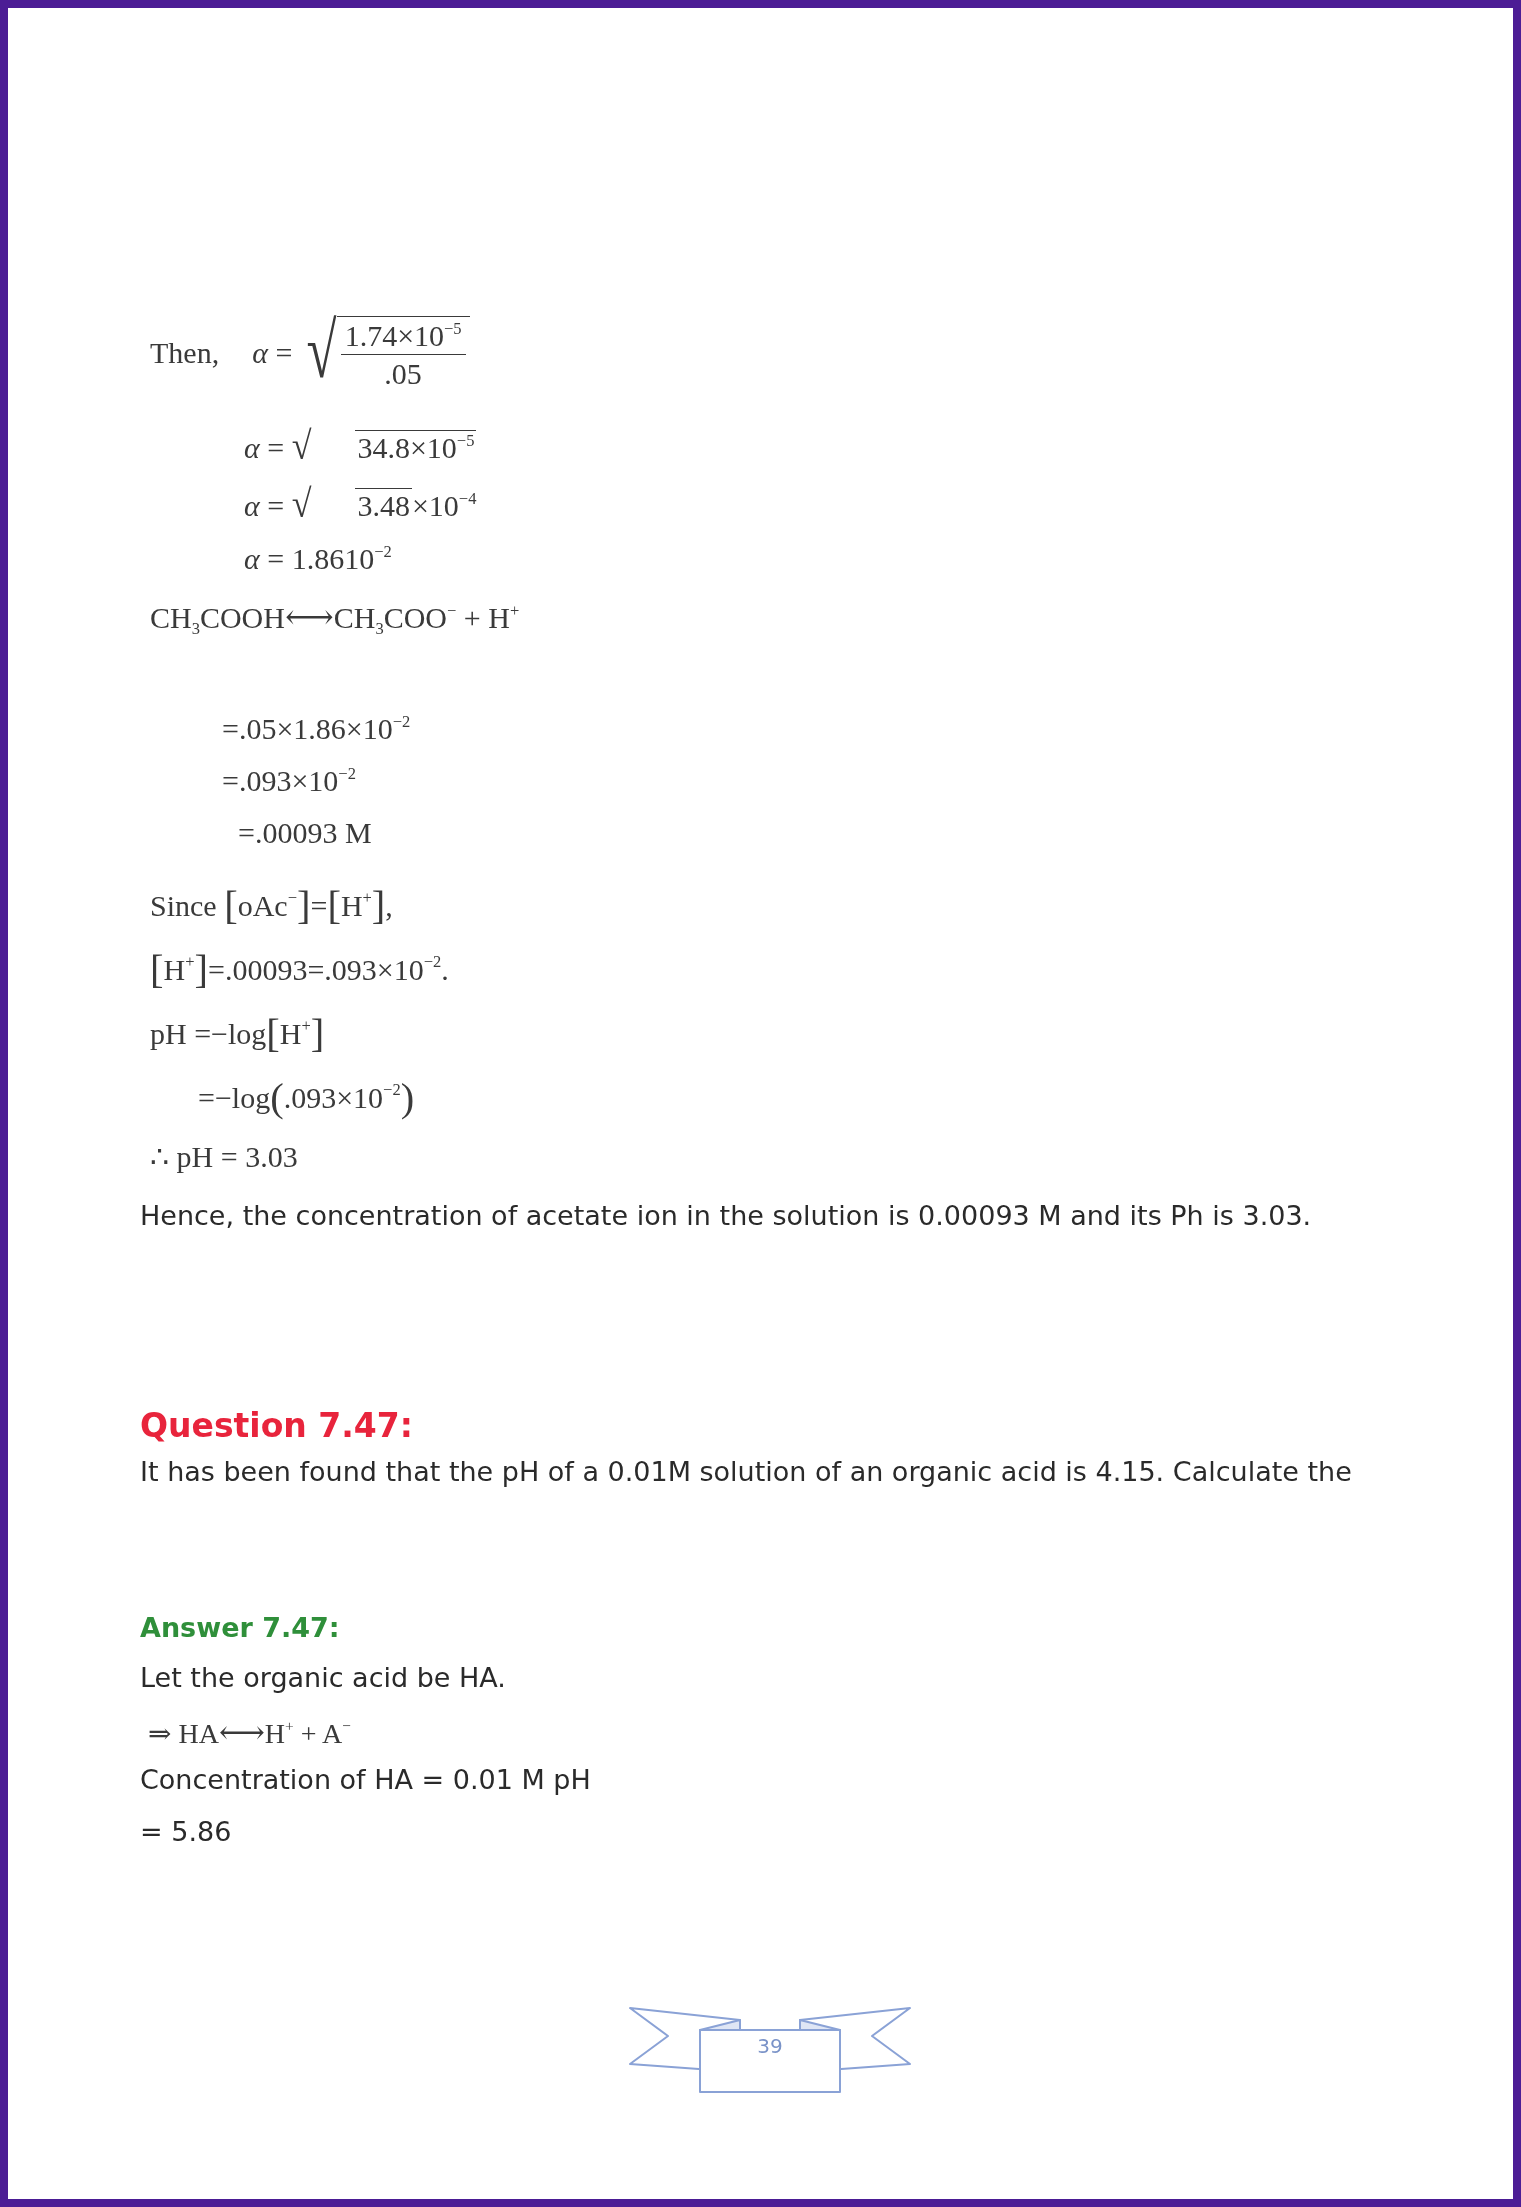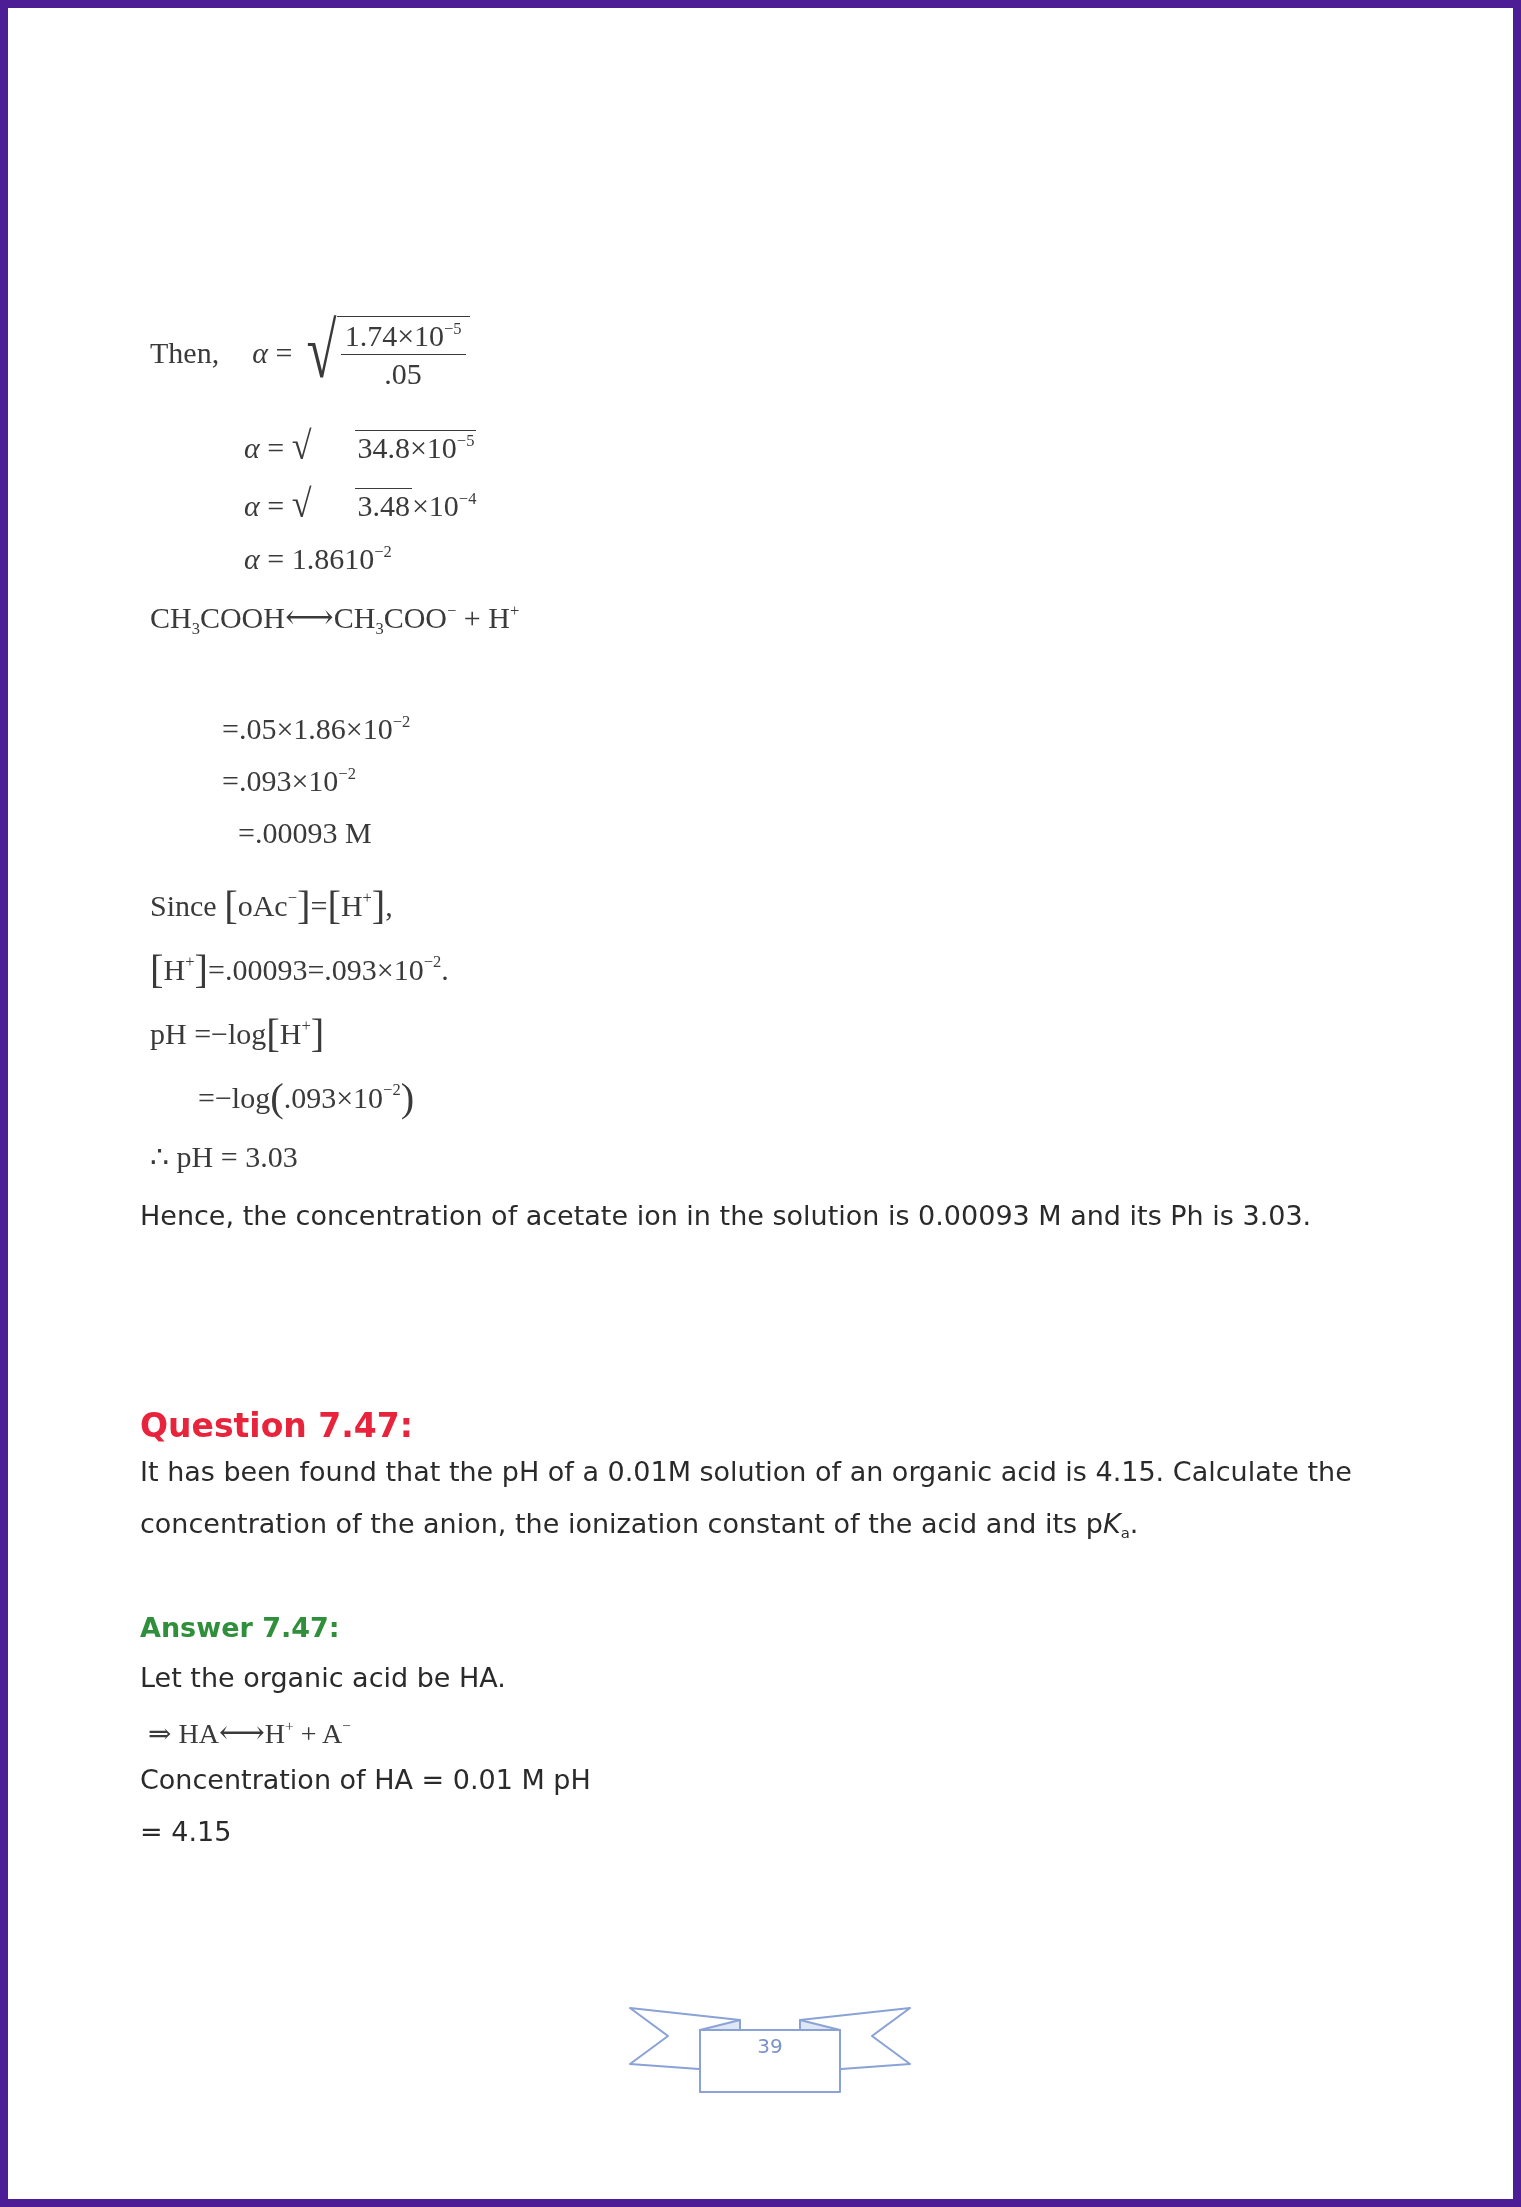--- a/index.html
+++ b/index.html
@@ -119,34 +119,31 @@
 
   <div class="serif" style="left:142px; top:1134px;">
     <span>∴</span> <span>pH = 3.03</span>
   </div>
 
   <div class="sans" style="left:132px; top:1194px;">Hence, the concentration of acetate ion in the solution is 0.00093 M and its Ph is 3.03.</div>
 
   <div class="heading-q" style="left:132px; top:1398px;">Question 7.47:</div>
 
   <div class="sans" style="left:132px; top:1450px;">It has been found that the pH of a 0.01M solution of an organic acid is 4.15. Calculate the</div>
-  <div class="sans" style="left:132px; top:1502px;">
-    <span>concentration of the anion, the ionization constant of the acid and its p</span><i>K</i><sub>a</sub><span>.</span>
-  </div>
 
   <div class="heading-a" style="left:132px; top:1604px;">Answer 7.47:</div>
 
   <div class="sans" style="left:132px; top:1656px;">Let the organic acid be HA.</div>
 
   <div class="serif" style="left:140px; top:1708px; font-size:28px;">
     <span>⇒</span> <span>HA</span><span style="font-size:32px;">⟷</span><span>H</span><sup>+</sup> <span>+</span> <span>A</span><sup>−</sup>
   </div>
 
   <div class="sans" style="left:132px; top:1758px;">Concentration of HA = 0.01 M pH</div>
-  <div class="sans" style="left:132px; top:1810px;">= 4.15</div>
+  <div class="sans" style="left:132px; top:1810px;">= 5.86</div>
 
   <div class="page-badge">
     <svg width="284" height="92" viewBox="0 0 284 92">
       <g fill="#ffffff" stroke="#8aa2d6" stroke-width="2" stroke-linejoin="round">
 
         <polygon points="2,2 112,14 112,66 2,58 40,30"></polygon>
 
         <polygon points="282,2 172,14 172,66 282,58 244,30"></polygon>
 
         <polygon points="72,24 112,14 112,24" fill="#dfe6f5"></polygon>

